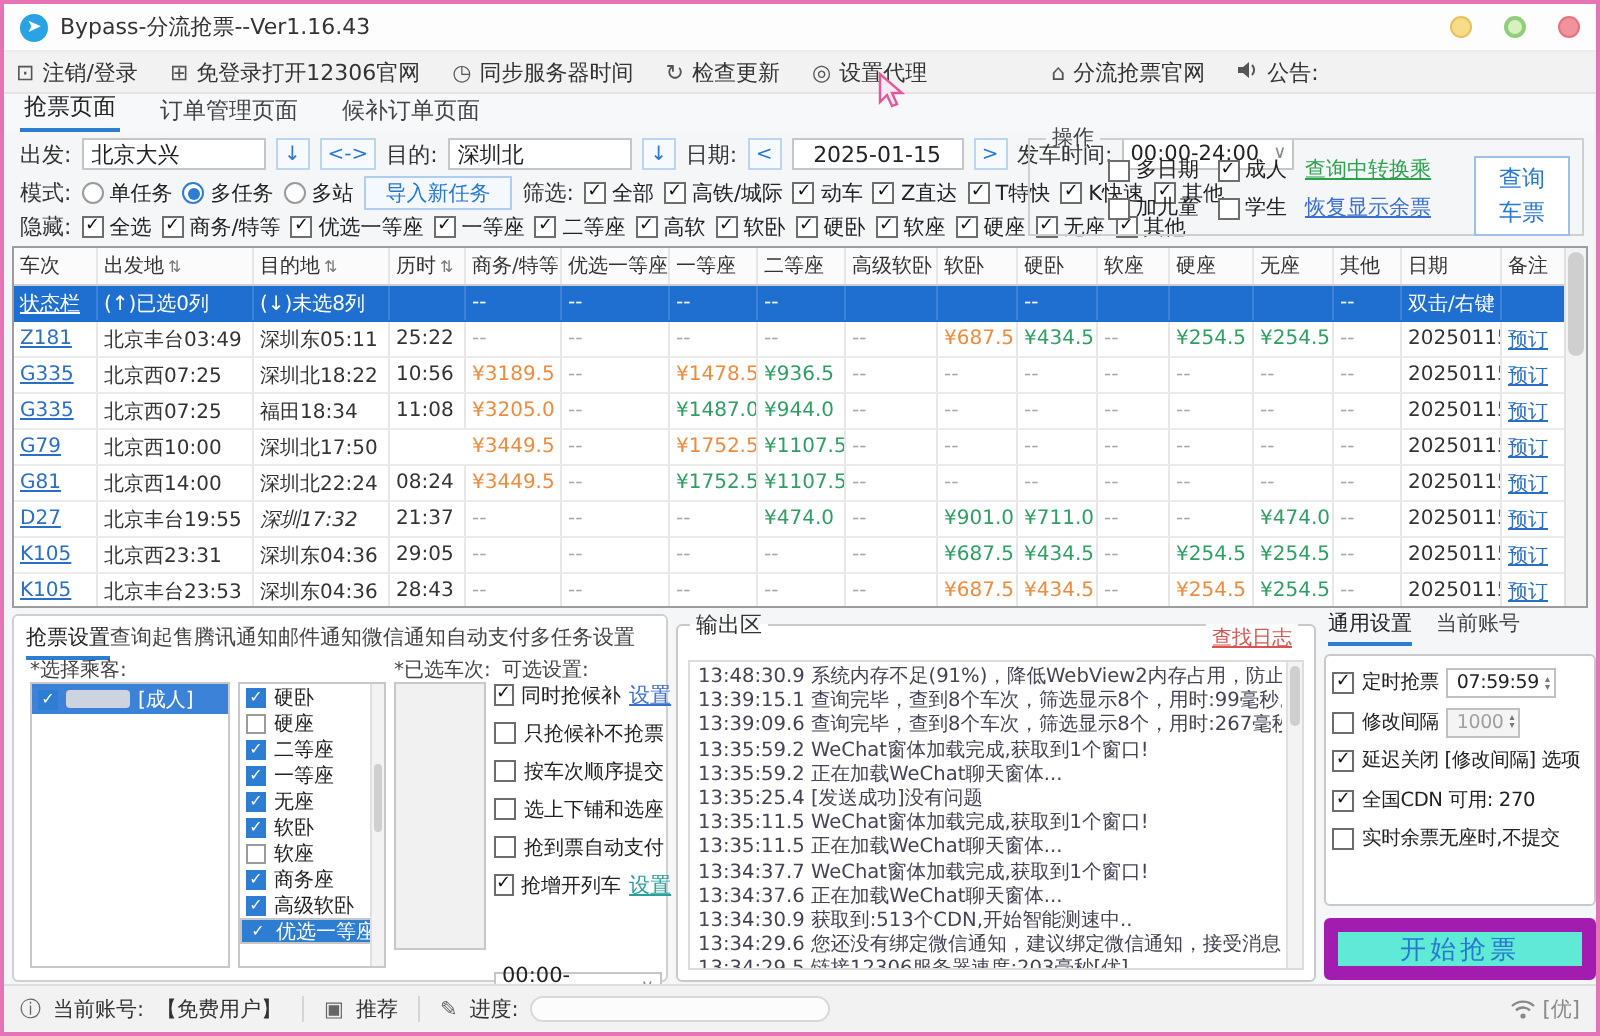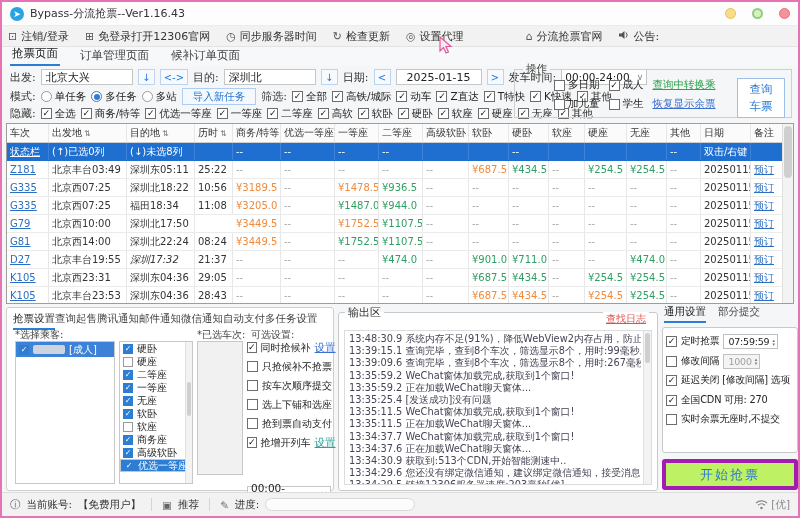--- a/index.html
+++ b/index.html
@@ -85,21 +85,21 @@
   .logbox{position:absolute;left:5px;right:5px;top:10px;bottom:5px;border:1px solid #dcdcdc;background:#fff;overflow:hidden;padding:2px 10px 2px 4px;}
   .logline{font-size:9.8px;color:#445;line-height:12.2px;white-space:nowrap;overflow:hidden;}
   
   .panel-right{position:absolute;top:303px;left:660px;width:136px;height:186px;}
   .rtabs{display:flex;gap:12px;padding:2px 4px 3px;}
   .settingsbox{position:absolute;top:22px;left:0;width:136px;height:126px;border:1px solid #c9c9c9;background:#fff;border-radius:3px;padding:4px 3px;}
   .set-row{display:flex;align-items:center;gap:4px;font-size:9.8px;color:#222;height:19.5px;white-space:nowrap;letter-spacing:-0.2px;}
   .spin{height:15px;border:1px solid #c0c0c0;background:#fff;font-size:9.5px;display:inline-flex;align-items:center;padding:0 2px 0 4px;gap:3px;color:#222;}
   .spin.dis{background:#f4f4f4;color:#a0a0a0;}
   .spin .arr{display:flex;flex-direction:column;font-size:5px;color:#777;line-height:4px;}
-  .startbtn{position:absolute;left:0;top:154px;width:136px;height:31px;border:4px solid #a21caf;border-radius:3px;background:#bef264;color:#2878d2;font-size:13px;display:flex;align-items:center;justify-content:center;letter-spacing:2px;}
+  .startbtn{position:absolute;left:0;top:154px;width:136px;height:31px;border:7px solid #a21caf;border-radius:3px;background:#5eead4;color:#2878d2;font-size:13px;display:flex;align-items:center;justify-content:center;letter-spacing:2px;}
   
   .statusbar{position:absolute;left:0;right:0;bottom:0;height:24px;background:#f2f2f2;border-top:1px solid #ddd;display:flex;align-items:center;padding:0 8px;font-size:10.5px;color:#333;gap:6px;}
   .sep{width:1px;height:13px;background:#d5d5d5;margin:0 4px;}
   .pill{width:150px;height:13px;border:1px solid #d8d8d8;border-radius:7px;background:#fcfcfc;}
   .sb-right{margin-left:auto;display:flex;align-items:center;gap:3px;color:#888;}
   .icon{display:inline-flex;align-items:center;justify-content:center;}
   
   .cursor{position:absolute;left:437px;top:34px;z-index:50;pointer-events:none;}
 </style>
 </head>
@@ -840,21 +840,21 @@
         </div>
       <div class="vscroll" style="width:8px;">
           <div class="vthumb" style="top:2px;height:30px;"></div>
         </div>
     </div>
   </fieldset>
 
   <div class="panel-right">
     <div class="rtabs ltabs" style="padding:0 2px 2px;">
         <span class="ltab active">通用设置</span>
-        <span class="ltab">部分提交</span>
+        <span class="ltab">当前账号</span>
       </div>
     <div class="settingsbox">
         <div id="setitems">
           <div class="set-row">
             <span class="cb on"></span>
             <span>定时抢票</span>
             <span class="spin">
               <span>07:59:59</span>
               <span class="arr">
                 <span>▴</span>

